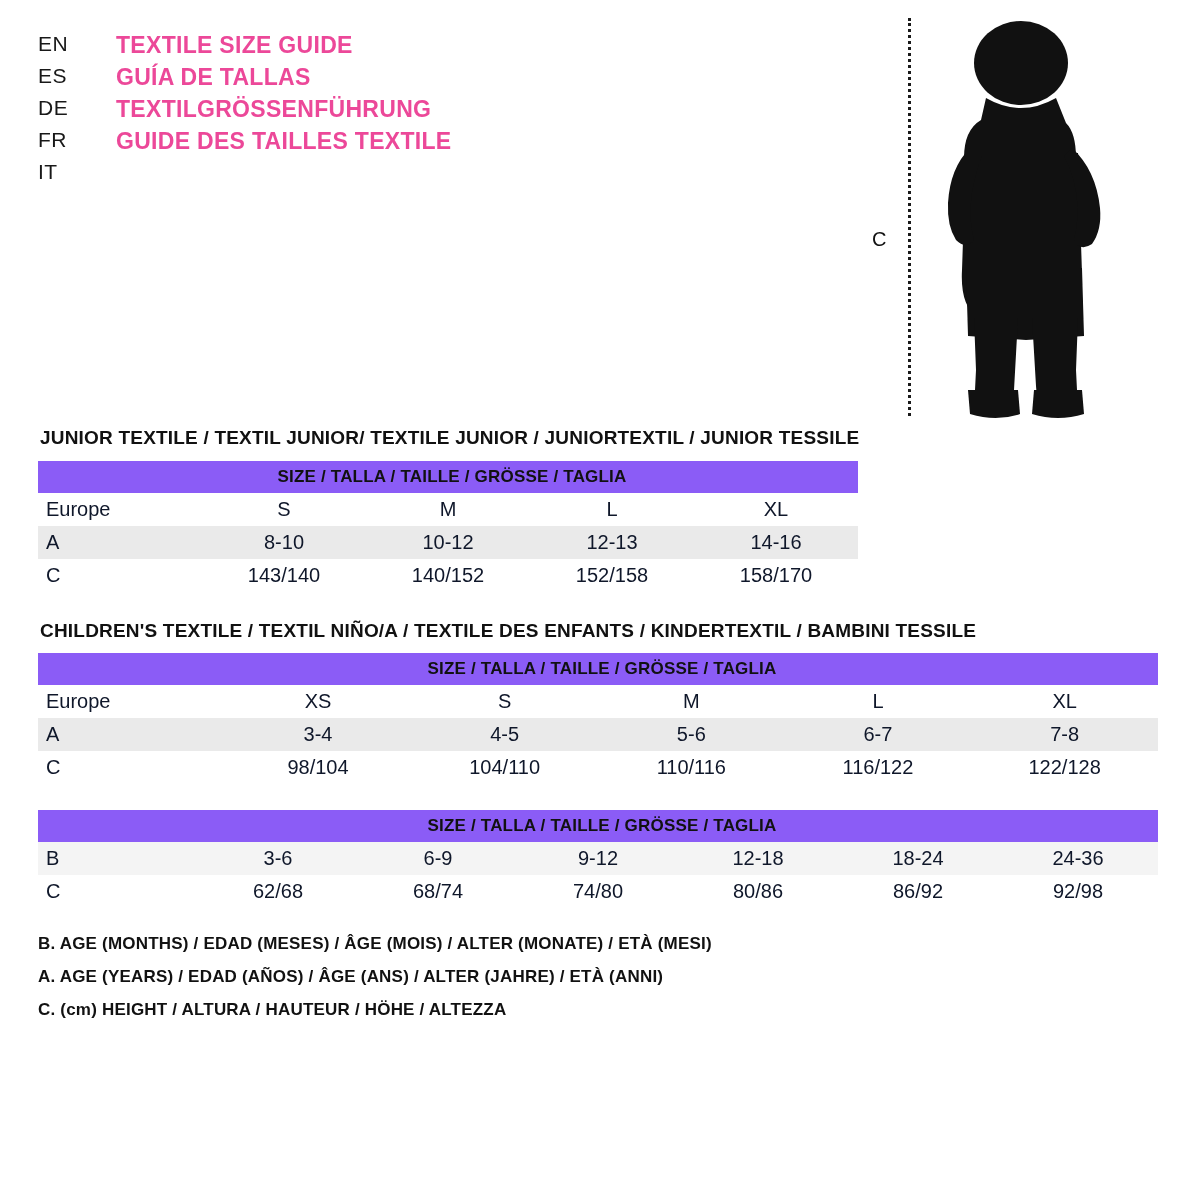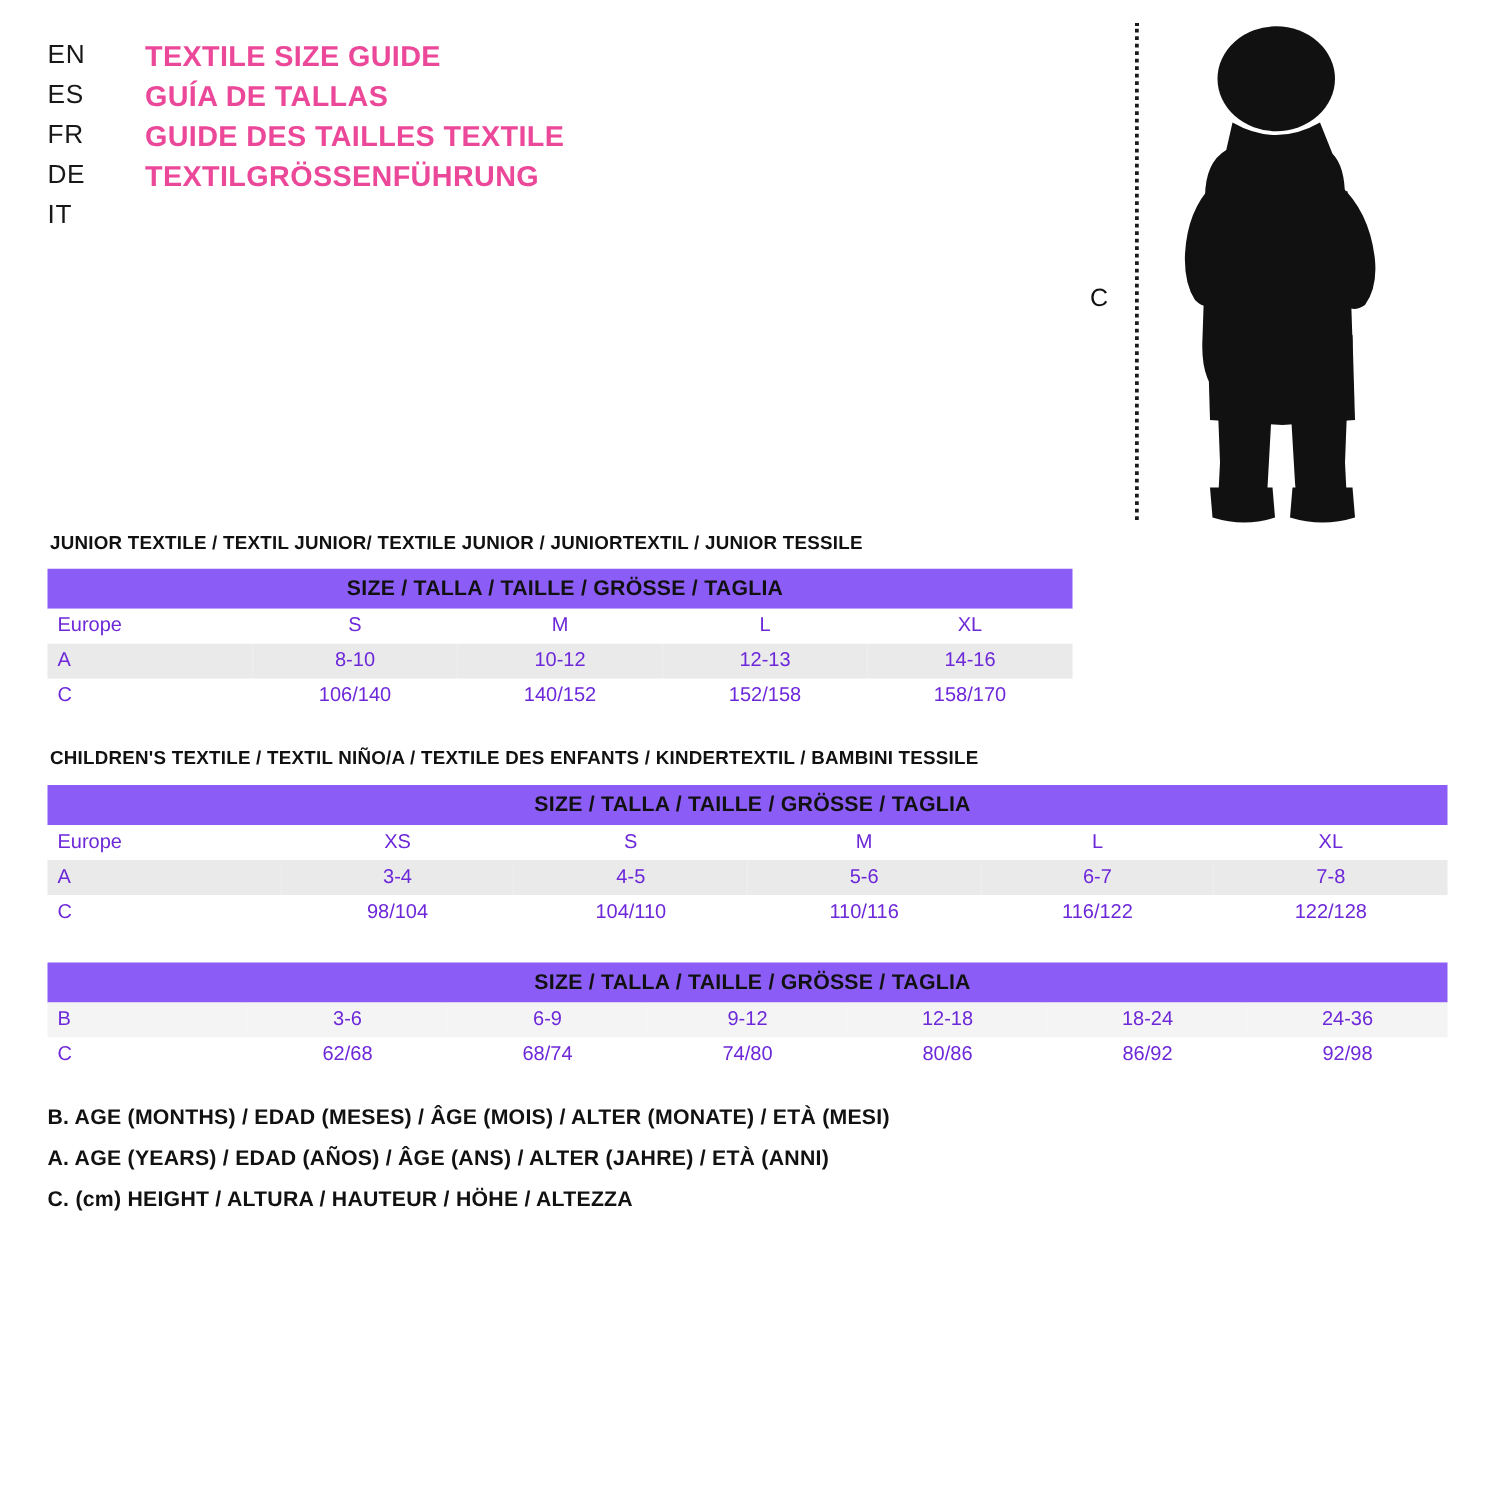--- a/index.html
+++ b/index.html
@@ -72,21 +72,21 @@
     border-left: 3px dotted #1a1a1a;
   }
   .silhouette {
     position: absolute;
     left: 46px;
     top: 8px;
   }
 
   
   .section-title {
-    font-size: 15px;
+    font-size: 19px;
     font-weight: bold;
     letter-spacing: 0.2px;
     color: #111;
     margin: 0 0 10px 2px;
     line-height: 1.35;
   }
 
   
   table {
     border-collapse: collapse;
@@ -95,22 +95,22 @@
   }
   .size-head td {
     background: #8b5cf6;
     font-size: 17px;
     font-weight: bold;
     color: #111;
     padding: 6px 0 6px 8px;
     letter-spacing: 0.2px;
   }
   tbody td {
-    font-size: 16px;
-    color: #6d28d9;
+    font-size: 20px;
+    color: #0f172a;
     padding: 5px 0;
     text-align: center;
   }
   tbody td.rowlabel {
     text-align: left;
     padding-left: 8px;
   }
   tr.shade td {
     background: #eaeaea;
   }
@@ -155,26 +155,26 @@
   <div class="lang-block">
     <div class="lang-row">
       <span class="lang-code">EN</span>
       <span class="lang-title">TEXTILE SIZE GUIDE</span>
     </div>
     <div class="lang-row">
       <span class="lang-code">ES</span>
       <span class="lang-title">GUÍA DE TALLAS</span>
     </div>
     <div class="lang-row">
+      <span class="lang-code">DE</span>
+      <span class="lang-title">TEXTILGRÖSSENFÜHRUNG</span>
+    </div>
+    <div class="lang-row">
       <span class="lang-code">FR</span>
       <span class="lang-title">GUIDE DES TAILLES TEXTILE</span>
-    </div>
-    <div class="lang-row">
-      <span class="lang-code">DE</span>
-      <span class="lang-title">TEXTILGRÖSSENFÜHRUNG</span>
     </div>
     <div class="lang-row">
       <span class="lang-code">IT</span>
     </div>
   </div>
 
   <div class="figure-area">
     <span class="figure-letter">C</span>
     <div class="dash-line"></div>
     <svg class="silhouette" width="200" height="405" viewBox="0 0 200 405">
@@ -227,21 +227,21 @@
           </tr>
           <tr class="shade">
             <td class="rowlabel">A</td>
             <td>8-10</td>
             <td>10-12</td>
             <td>12-13</td>
             <td>14-16</td>
           </tr>
           <tr class="plain">
             <td class="rowlabel">C</td>
-            <td>106/140</td>
+            <td>143/140</td>
             <td>140/152</td>
             <td>152/158</td>
             <td>158/170</td>
           </tr>
         </tbody>
       </table>
     </div>
 
     <div class="tbl-wrap">
       <div class="section-title">CHILDREN'S TEXTILE / TEXTIL NIÑO/A / TEXTILE DES ENFANTS / KINDERTEXTIL / BAMBINI TESSILE</div>

